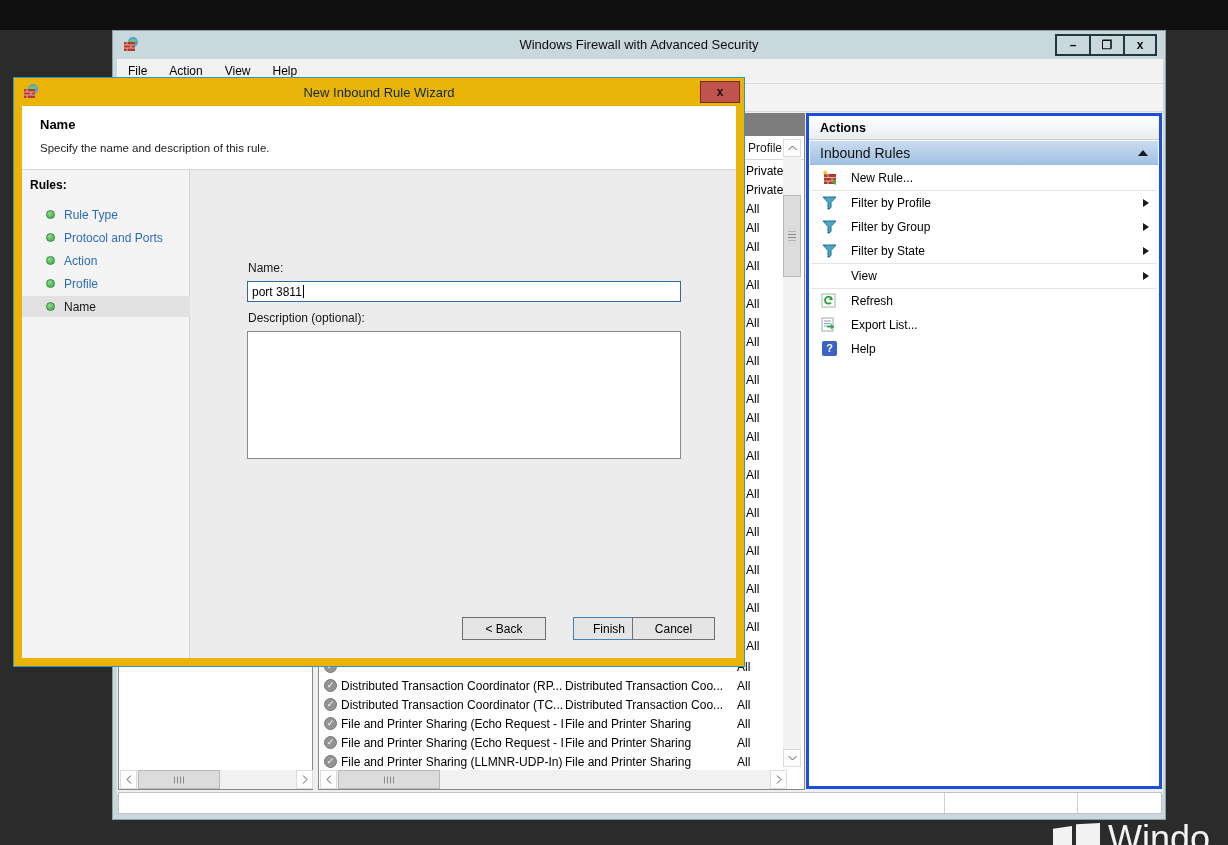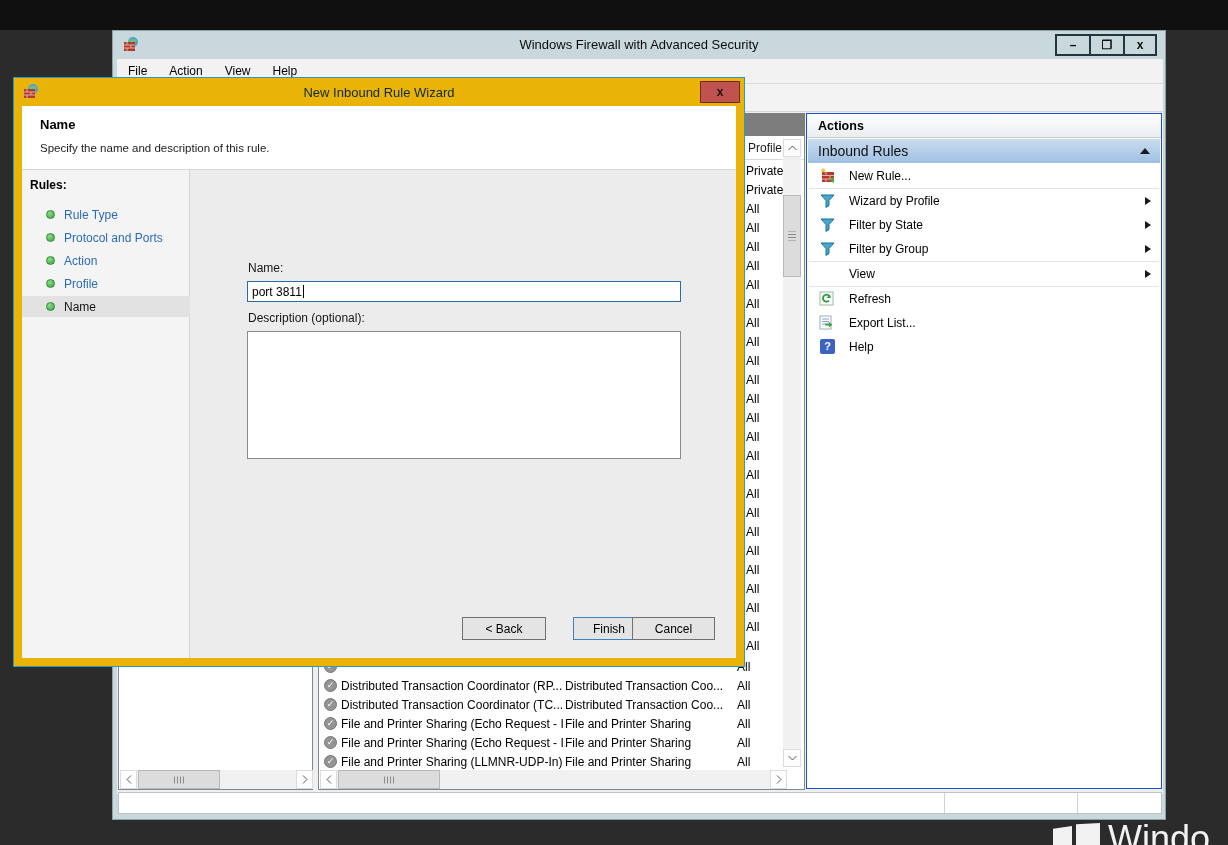--- a/index.html
+++ b/index.html
@@ -25,21 +25,21 @@
   .menubar { left:4px; top:28px; width:1046px; height:25px; background:#f2f2f2;
              border-bottom:1px solid #dadada; display:flex; align-items:center; font-size:12px; }
   .menu-item { padding:0 11px; height:100%; display:flex; align-items:center; }
   .toolbar-strip { left:4px; top:53px; width:1046px; height:28px; background:#f3f3f3;
                    border-bottom:1px solid #d6d6d6; }
   .content-bg { left:4px; top:81px; width:1046px; height:682px; background:#eef0f0; }
 
   
   .left-panel { left:118px; top:113px; width:195px; height:677px; background:#fff; border:1px solid #828790; }
   .middle-panel { left:318px; top:113px; width:487px; height:677px; background:#fff; border:1px solid #828790; }
-  .actions-panel { left:806px; top:113px; width:356px; height:676px; background:#fff; border:1px solid #1d4ed8; }
+  .actions-panel { left:806px; top:113px; width:356px; height:676px; background:#fff; border:3px solid #1d4ed8; }
 
   
   .pane-title-remnant { left:745px; top:113px; width:60px; height:23px; background:#7d7d7d; }
   .list-header { left:319px; top:137px; width:485px; height:23px; background:#fff; border-bottom:1px solid #d9d9d9;
                  font-size:12px; color:#1a1a1a; }
   .col-sep { position:absolute; top:2px; width:1px; height:19px; background:#e2e2e2; }
   .hdr-profile { position:absolute; left:429px; top:4px; }  
   .list-row { position:absolute; left:320px; width:462px; height:19px; font-size:12px; display:flex; align-items:center; }
   .rule-icon { width:13px; height:13px; border-radius:50%; background:#949494; border:1px solid #767676;
                color:#fff; font-size:9px; line-height:11px; text-align:center; margin-left:4px; flex:0 0 13px; }
@@ -294,39 +294,39 @@
       <span class="label">New Rule...</span>
     </div>
     <div class="action-sep"></div>
 
     <div class="action-item">
       <span class="icon-slot">
         <svg class="funnel" width="16" height="14">
             <path d="M1 1 h13 l-5 5.5 v5 l-3 2 v-7 Z" fill="#49a8c9" stroke="#1d6e8c"></path>
           </svg>
       </span>
-      <span class="label">Wizard by Profile</span>
+      <span class="label">Filter by Profile</span>
       <span class="tri-right"></span>
     </div>
     <div class="action-item">
       <span class="icon-slot">
         <svg class="funnel" width="16" height="14">
             <path d="M1 1 h13 l-5 5.5 v5 l-3 2 v-7 Z" fill="#49a8c9" stroke="#1d6e8c"></path>
           </svg>
       </span>
-      <span class="label">Filter by State</span>
+      <span class="label">Filter by Group</span>
       <span class="tri-right"></span>
     </div>
     <div class="action-item">
       <span class="icon-slot">
         <svg class="funnel" width="16" height="14">
             <path d="M1 1 h13 l-5 5.5 v5 l-3 2 v-7 Z" fill="#49a8c9" stroke="#1d6e8c"></path>
           </svg>
       </span>
-      <span class="label">Filter by Group</span>
+      <span class="label">Filter by State</span>
       <span class="tri-right"></span>
     </div>
     <div class="action-sep"></div>
 
     <div class="action-item">
       <span class="icon-slot"></span>
       <span class="label">View</span>
       <span class="tri-right"></span>
     </div>
     <div class="action-sep"></div>

